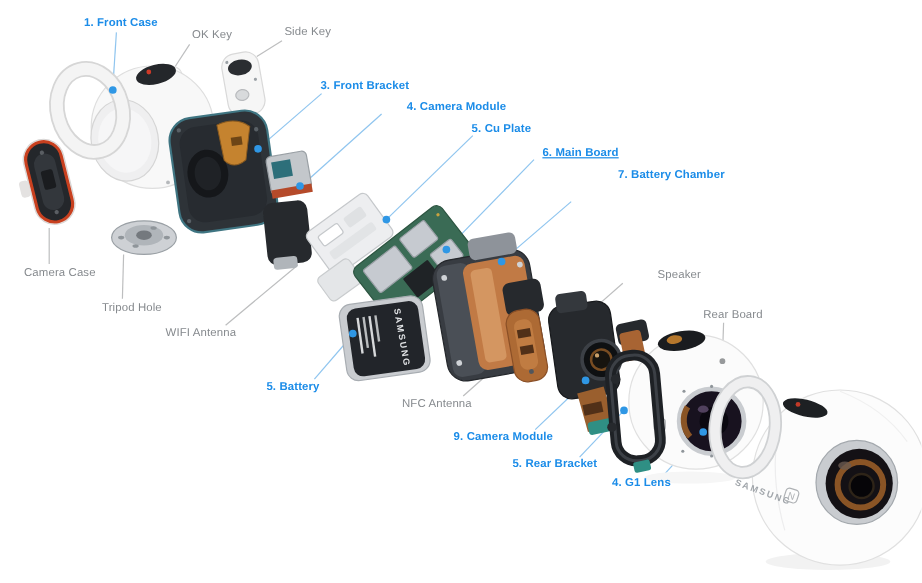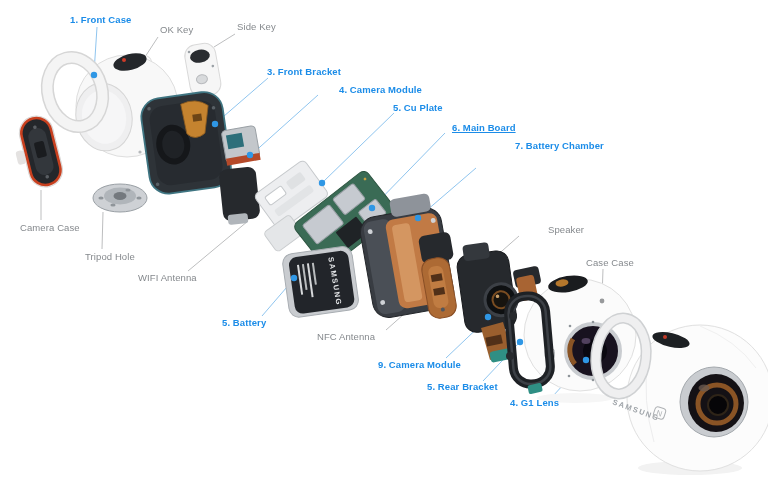--- a/index.html
+++ b/index.html
@@ -250,20 +250,20 @@
       <div class="part-label gray" style="left: 237px; top: 21px;">Side Key</div>
       <div class="part-label blue" style="left: 267px; top: 66px; text-align: center;">3. Front Bracket</div>
       <div class="part-label blue" style="left: 323px; top: 84px; margin-left: 16px;">4. Camera Module</div>
       <div class="part-label blue" style="left: 393px; top: 102px;">5. Cu Plate</div>
       <div class="part-label blue" style="left: 452px; top: 122px; text-decoration: underline;">6. Main Board</div>
       <div class="part-label blue" style="left: 475px; top: 140px; margin-left: 40px;">7. Battery Chamber</div>
       <div class="part-label gray" style="left: 20px; top: 222px;">Camera Case</div>
       <div class="part-label gray" style="left: 85px; top: 251px; text-align: center;">Tripod Hole</div>
       <div class="part-label gray" style="left: 138px; top: 272px;">WIFI Antenna</div>
       <div class="part-label blue" style="left: 222px; top: 317px;">5. Battery</div>
-      <div class="part-label gray" style="left: 317px; top: 331px;">NFC Antenna</div>
+      <div class="part-label gray" style="left: 335px; top: 331px;">NFC Antenna</div>
       <div class="part-label blue" style="left: 378px; top: 359px;">9. Camera Module</div>
       <div class="part-label blue" style="left: 427px; top: 381px;">5. Rear Bracket</div>
       <div class="part-label blue" style="left: 510px; top: 397px;">4. G1 Lens</div>
       <div class="part-label gray" style="left: 520px; top: 224px; margin-left: 28px;">Speaker</div>
-      <div class="part-label gray" style="left: 586px; top: 257px;">Case Case</div>
+      <div class="part-label gray" style="left: 586px; top: 257px;">Rear Board</div>
     </div>
 </div>
 
 </body></html>

